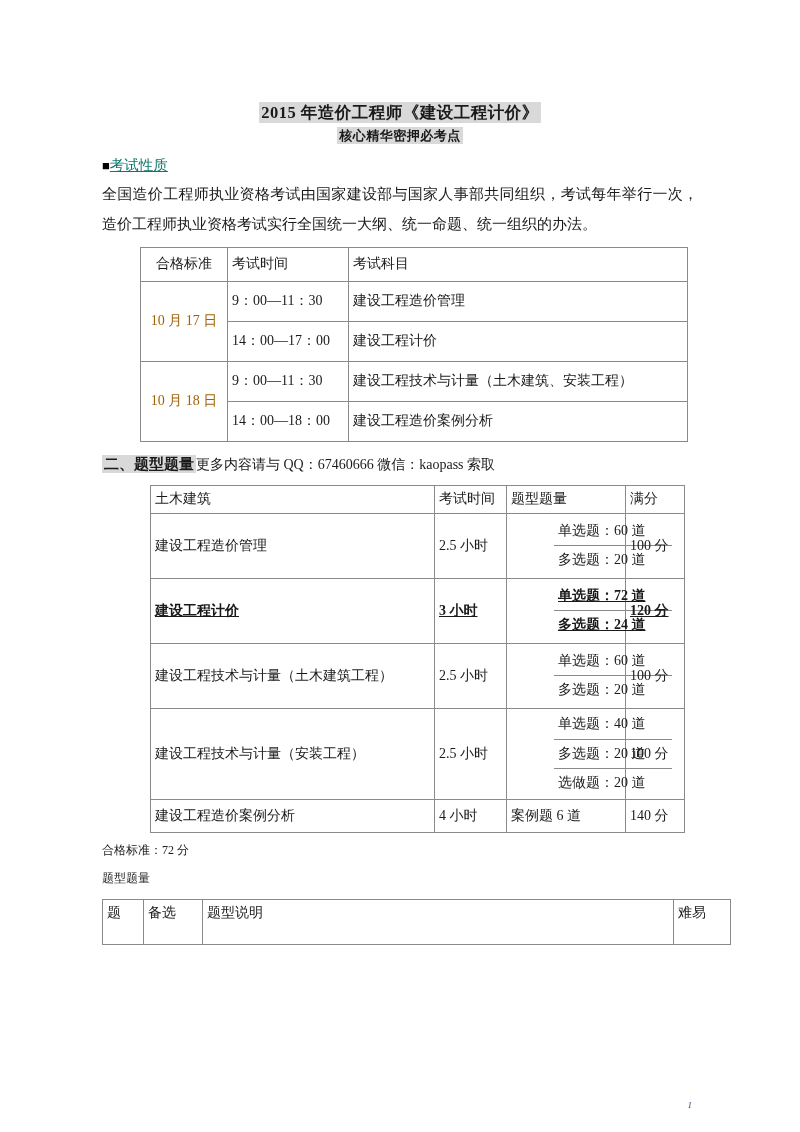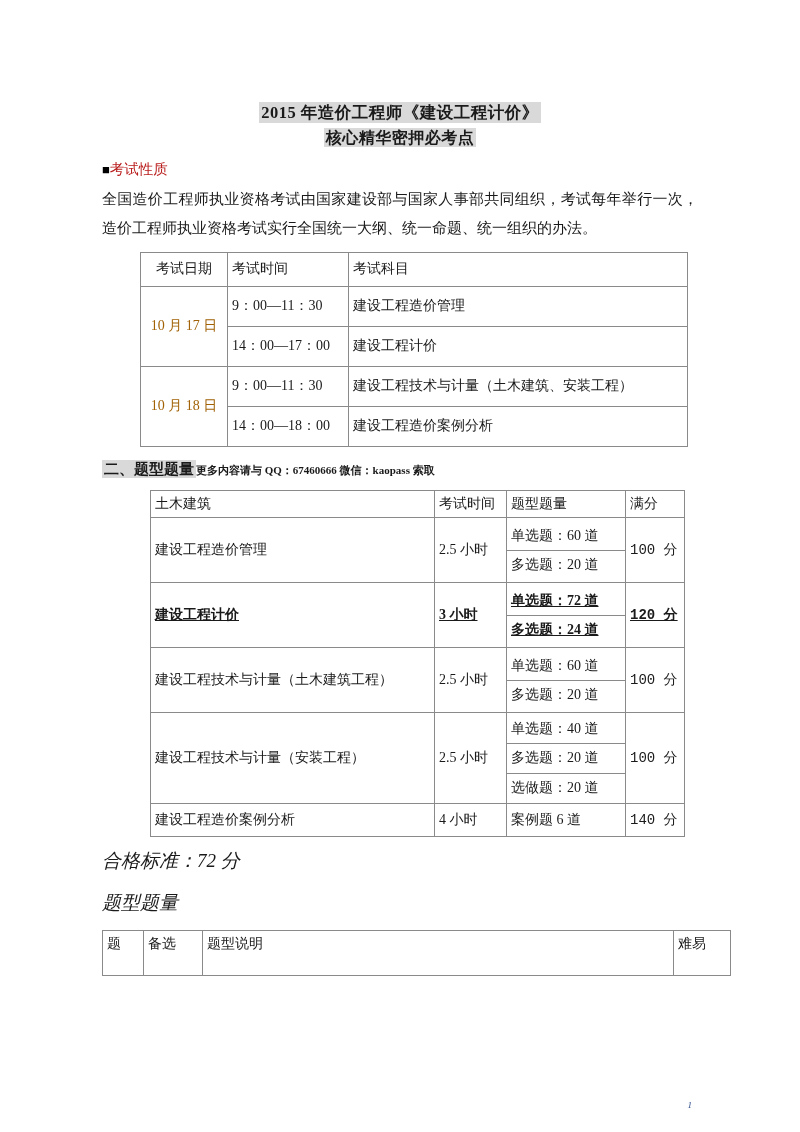--- a/index.html
+++ b/index.html
@@ -26,67 +26,67 @@
 
   
   .doc-title-block { text-align: center; }
   .doc-title-1, .doc-title-2, .doc-title-3 {
     font-weight: bold;
     letter-spacing: 0.5px;
     line-height: 1.55;
     margin: 0;
   }
   .doc-title-1 { font-size: 16.5px; }
-  .doc-title-2 { font-size: 16px; }
+  .doc-title-2 { font-size: 13px; }
   .doc-title-3 { font-size: 16px; }
   .hl {
     background: #d9d9d9;
     padding: 1px 2px;
   }
 
   
   .sec-head {
     font-size: 15px;
     font-weight: bold;
     margin: 11px 0 0 0;
     line-height: 1.5;
   }
   .sec-head .tail {
-    font-weight: bold;
+    font-weight: normal;
     background: none;
-    font-size: 11px;
+    font-size: 14px;
   }
   .bullet-head {
     font-size: 14.5px;
     margin: 9px 0 0 0;
     line-height: 1.5;
   }
   .sq { color: #000000; font-size: 13px; }
-  .purple { color: #b91c1c; }
+  .purple { color: #0f766e; text-decoration: underline; }
 
   .para {
     font-size: 15px;
     line-height: 1.95;
     margin: 4px 0 0 0;
     text-align: justify;
     text-justify: inter-ideograph;
   }
 
   .plain-line {
-    font-size: 19px;
+    font-size: 12px;
     line-height: 1.85;
     margin: 6px 0 0 0;
-    font-style: italic;
   }
 
   
   table {
     border-collapse: collapse;
     font-size: 14px;
     table-layout: fixed;
+    margin-left: 47px;
   }
   table td {
     border: 1px solid #8a8a8a;
     padding: 3px 4px;
     vertical-align: middle;
     line-height: 1.45;
     word-break: break-all;
   }
 
   .tbl-schedule {
@@ -99,21 +99,21 @@
   .tbl-schedule tr.hdr td { height: 27px; }
   .tbl-schedule td.tall  { height: 33px; }
 
   .tbl-exam {
     margin: 10px 0 0 48px;
     width: 500px;
   }
   .tbl-exam .c-name  { width: 275px; }
   .tbl-exam .c-hours { width: 63px; }
   .tbl-exam .c-items { width: 110px; }
-  .tbl-exam .c-full  { width: 50px; font-family: Liberation Mono, monospace; }
+  .tbl-exam .c-full  { width: 50px; }
   .tbl-exam .sub {
     padding: 0;
     border: none;
     border-collapse: collapse;
     width: 100%;
   }
   .tbl-exam .sub td {
     border: none;
     border-bottom: 1px solid #8a8a8a;
     padding: 4px 4px;
@@ -153,21 +153,21 @@
 
 
   <div class="bullet-head"><span class="sq">■</span><span class="purple">考试性质</span></div>
 
   <p class="para">全国造价工程师执业资格考试由国家建设部与国家人事部共同组织，考试每年举行一次，造价工程师执业资格考试实行全国统一大纲、统一命题、统一组织的办法。</p>
 
 
   <table class="tbl-schedule">
     <tbody>
       <tr class="hdr">
-        <td class="c-date" style="color:#1a1a1a">考试日期</td>
+        <td class="c-date" style="color:#1a1a1a">合格标准</td>
         <td class="c-time">考试时间</td>
         <td class="c-subj">考试科目</td>
       </tr>
       <tr>
         <td class="c-date tall" rowspan="2">10 月 17 日</td>
         <td class="c-time tall">9：00—11：30</td>
         <td class="c-subj tall">建设工程造价管理</td>
       </tr>
       <tr>
         <td class="c-time tall">14：00—17：00</td>

